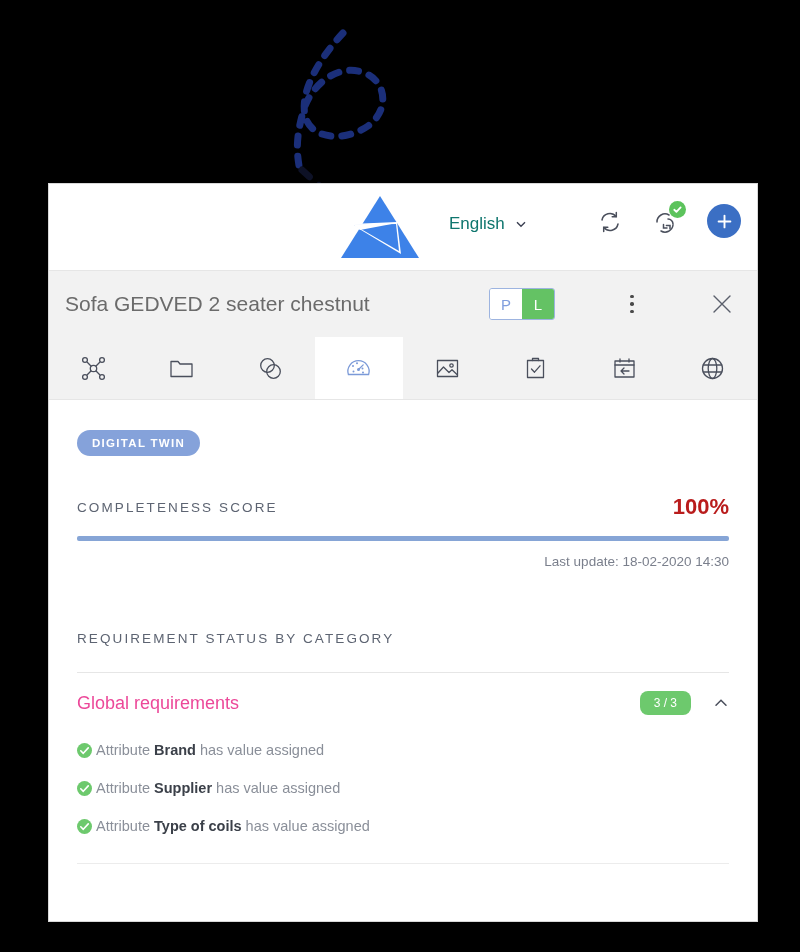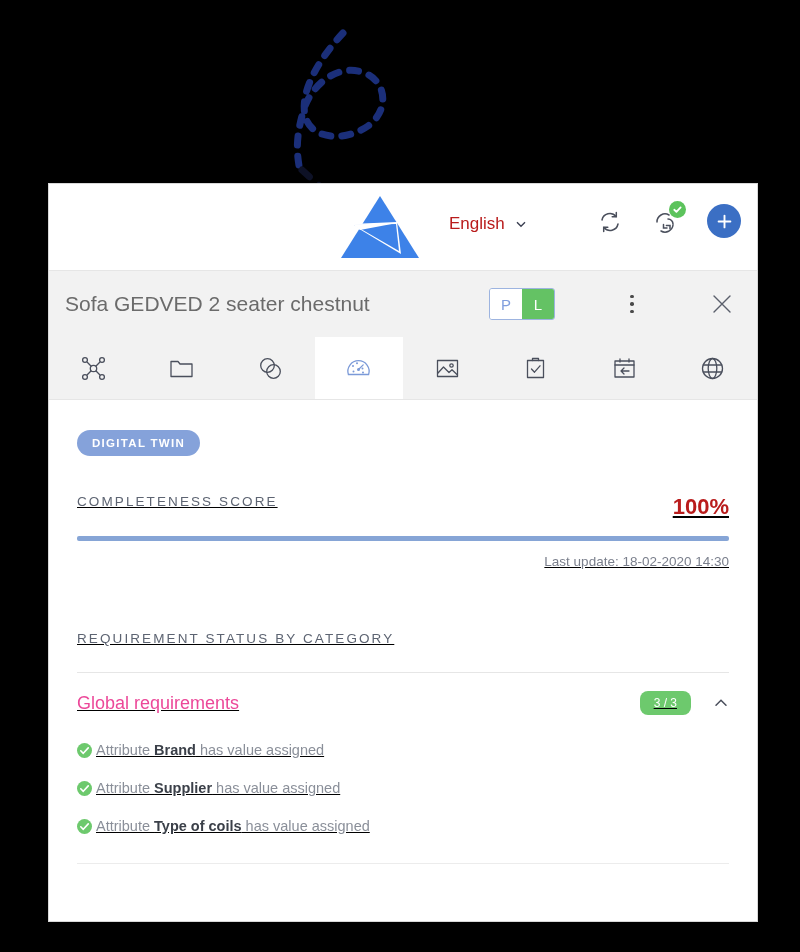--- a/index.html
+++ b/index.html
@@ -39,21 +39,21 @@
     flex:0 0 auto;
     position:relative;
   }
   .logo{
     position:absolute;left:290px;top:10px;
     width:82px;height:66px;
   }
   .lang{
     position:absolute;left:400px;top:30px;
     display:flex;align-items:center;gap:10px;
-    font-size:17px;color:#b91c1c;
+    font-size:17px;color:#0f766e;
   }
   .lang .chev{display:block;width:12px;height:12px;}
   .appbar-actions{
     position:absolute;right:16px;top:22px;
     display:flex;align-items:center;gap:26px;
   }
   .icon-btn{width:30px;height:30px;display:block;position:relative;cursor:pointer;}
   .badge-check{
     position:absolute;right:-5px;top:-6px;
     width:17px;height:17px;border-radius:50%;
@@ -110,30 +110,29 @@
     cursor:pointer;
   }
   .tab.active{background:#ffffff;}
   .tab svg{width:27px;height:27px;}
 
   
   .content{
     flex:1 1 auto;background:#ffffff;
     padding:30px 28px 0 28px;
     overflow:hidden;
-    text-decoration:underline;
   }
   .pill{
     display:inline-block;
     background:#85a2da;color:#ffffff;
     font-size:11.5px;font-weight:bold;letter-spacing:1.3px;
     padding:7px 15px;border-radius:13px;
   }
   .score-head{
-    display:flex;align-items:flex-start;justify-content:space-between;
+    display:flex;align-items:center;justify-content:space-between;
     margin-top:38px;
   }
   .score-label{
     font-size:13.5px;letter-spacing:2.1px;color:#5d6472;
   }
   .score-value{
     font-size:22px;color:#b91c1c;font-weight:bold;
   }
   .progress-track{
     margin-top:16px;height:5px;background:#e8e8e8;border-radius:2px;overflow:hidden;

